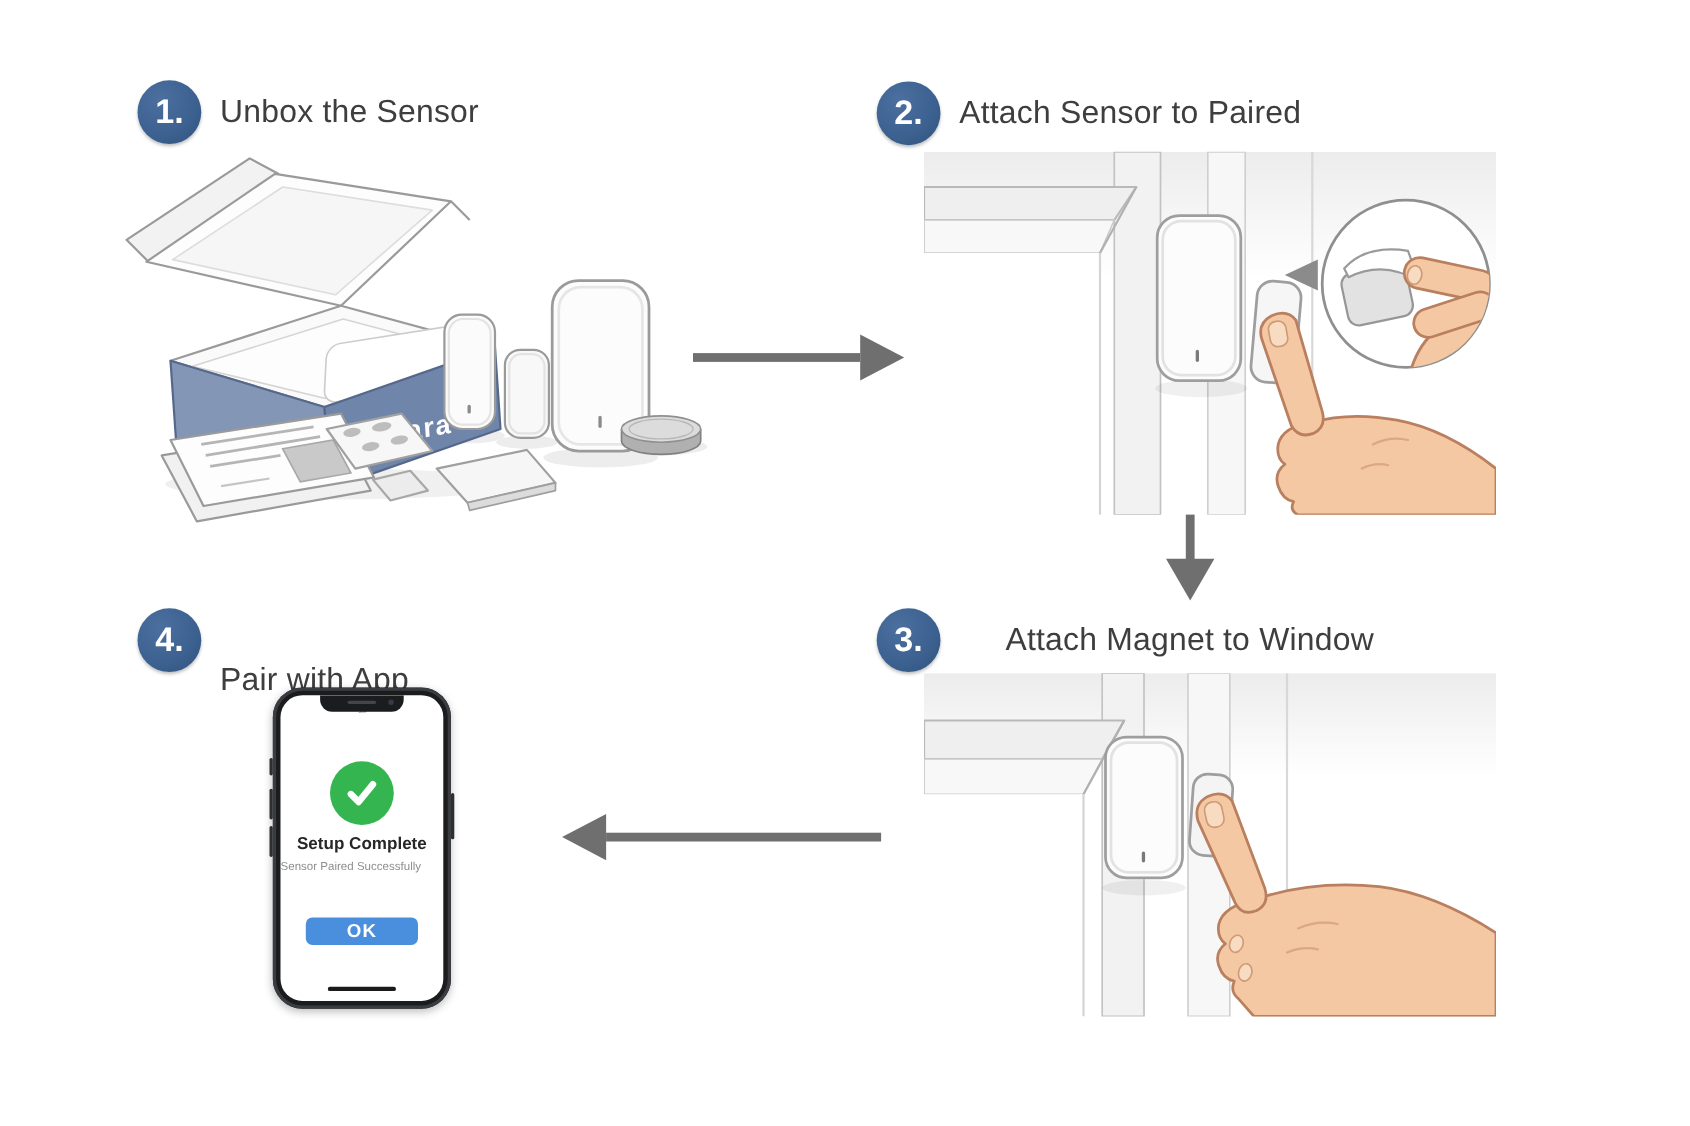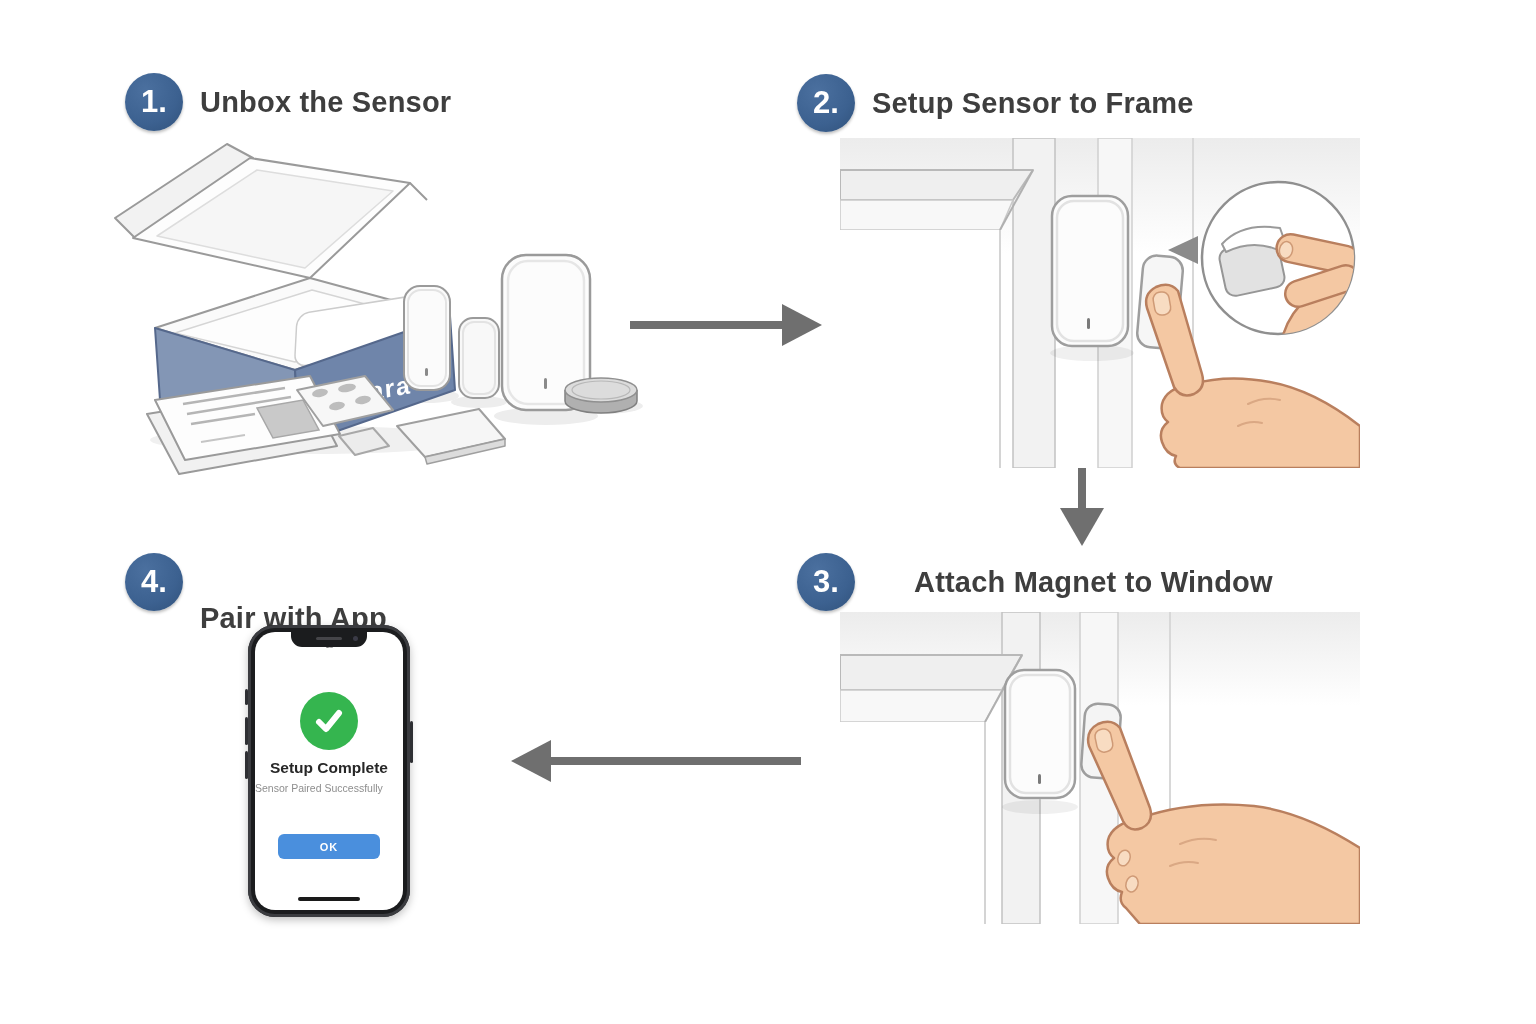--- a/index.html
+++ b/index.html
@@ -16,21 +16,21 @@
     overflow:hidden;font-family:"Liberation Sans",sans-serif;
     margin:0 auto;
   }
   .badge{
     position:absolute;width:58px;height:58px;border-radius:50%;
     background:radial-gradient(circle at 35% 30%, #4b709f 0%, var(--step-badge-blue) 60%, #30517a 100%);
     color:#fff;display:flex;align-items:center;justify-content:center;
     font-size:31px;font-weight:bold;box-shadow:0 2px 3px rgba(0,0,0,0.25);
   }
   .step-title{
-    position:absolute;color:var(--title-text);font-size:29px;font-weight:700;
+    position:absolute;color:var(--title-text);font-size:29px;font-weight:400;
     letter-spacing:0.2px;white-space:nowrap;
   }
   .illu{position:absolute;}
   
   .phone{
     position:absolute;left:248px;top:625px;width:162px;height:292px;
     background:#1b1c1e;border-radius:27px;box-shadow:inset 0 0 0 3px #3b3c40,0 3px 8px rgba(0,0,0,0.25);
   }
   .phone .btn-side{position:absolute;background:#2e2f33;border-radius:2px;}
   .phone .screen{
@@ -50,40 +50,40 @@
   .statusbar .time{font-size:9px;font-weight:bold;color:#2b2b2b;}
   .check-circle{
     position:absolute;left:50%;top:60px;transform:translateX(-50%);
     width:58px;height:58px;border-radius:50%;background:var(--success-green);
     display:flex;align-items:center;justify-content:center;
   }
   .setup-title{position:absolute;top:127px;left:0;right:0;text-align:center;font-size:15.5px;font-weight:bold;color:#272727;}
   .setup-sub{position:absolute;top:150px;left:0;right:0;text-align:left;font-size:10.5px;color:#8e8e8e;}
   .ok-btn{
     position:absolute;top:202px;left:23px;right:23px;height:25px;
-    background:var(--ok-button-blue);border-radius:6px;color:#fff;font-size:11px;
+    background:var(--ok-button-blue);border-radius:6px;color:#fff;font-size:17px;
     letter-spacing:1px;display:flex;align-items:center;justify-content:center;font-weight:bold;
   }
   .home-bar{position:absolute;bottom:9px;left:50%;transform:translateX(-50%);width:62px;height:4px;background:#1a1a1a;border-radius:3px;}
   svg text{font-family:"Liberation Sans",sans-serif;}
 </style>
 </head>
 <body>
 
 <div class="canvas">
 
   <div class="badge" style="left:125px;top:73px;">
     <span>1.</span>
   </div>
   <div class="step-title" style="left:200px;top:86px;">Unbox the Sensor</div>
 
   <div class="badge" style="left:797px;top:74px;">
     <span>2.</span>
   </div>
-  <div class="step-title" style="left:872px;top:87px;">Setup Sensor to Frame</div>
+  <div class="step-title" style="left:872px;top:87px;">Attach Sensor to Paired</div>
 
   <div class="badge" style="left:797px;top:553px;">
     <span>3.</span>
   </div>
   <div class="step-title" style="left:870px;top:566px;margin-left:44px;">Attach Magnet to Window</div>
 
   <div class="badge" style="left:125px;top:553px;">
     <span>4.</span>
   </div>
   <div class="step-title" style="left:200px;top:566px;margin-top:36px;">Pair with App</div>

